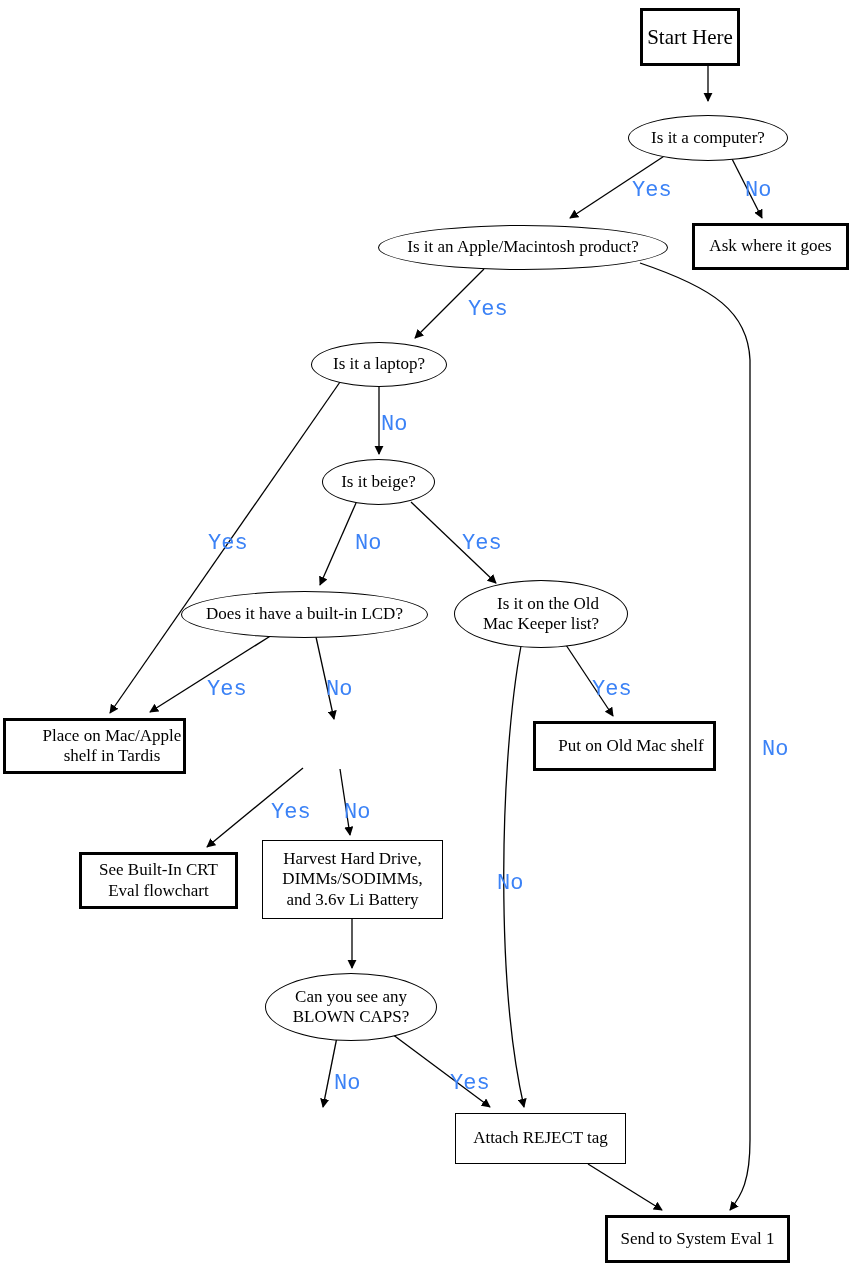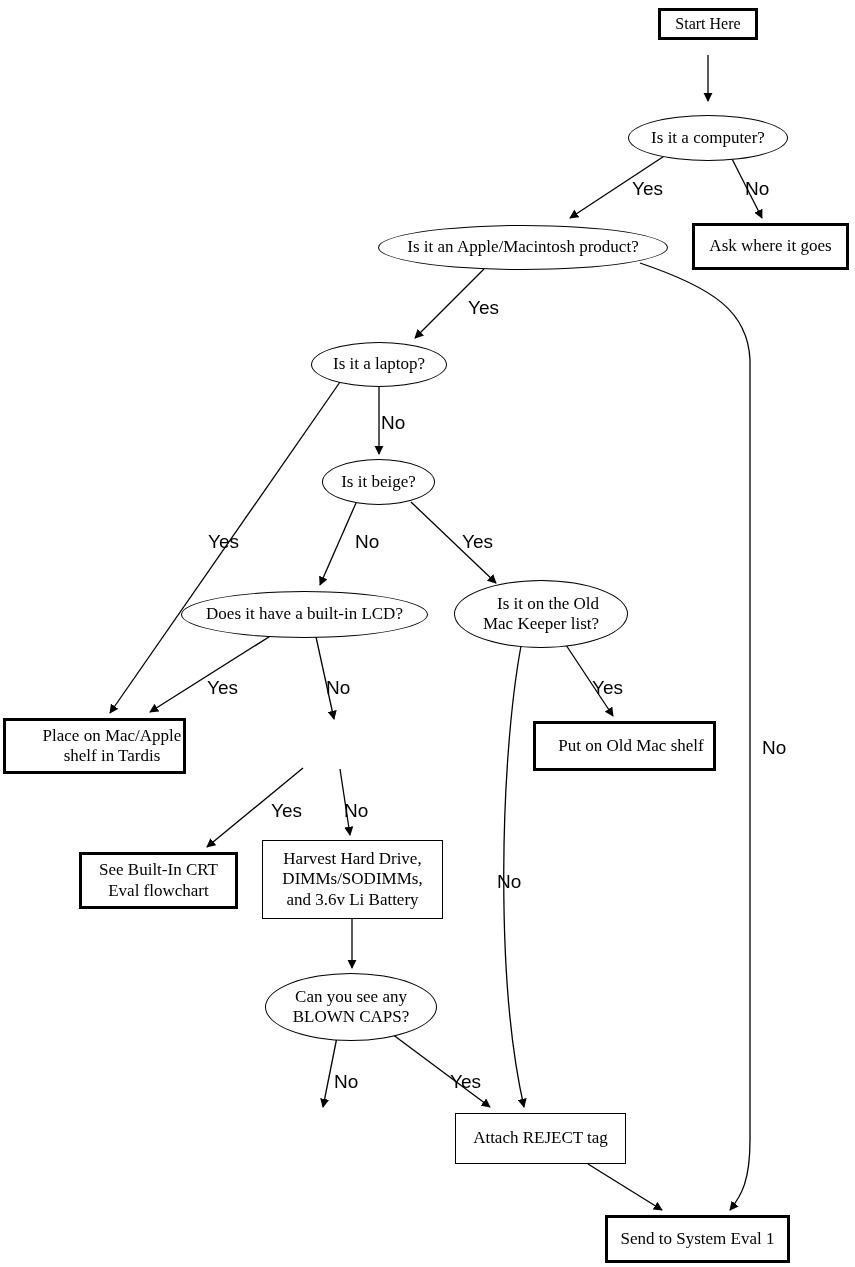--- a/index.html
+++ b/index.html
@@ -43,23 +43,23 @@
   }
   .node.box.thin {
     border-width: 1.5px;
   }
   .node.ellipse {
     border: 1.3px solid #000000;
     border-radius: 50%;
   }
   .edge-label {
     position: absolute;
-    font-family: Liberation Sans, sans-serif;
-    font-size: 19px;
-    color: #000000;
+    font-family: Liberation Mono, monospace;
+    font-size: 22px;
+    color: #3b82f6;
     background: transparent;
     white-space: nowrap;
   }
 </style>
 </head>
 <body>
 
 <div id="flow-root">
 
   <svg id="edge-layer" viewBox="0 0 855 1267" width="855" height="1267" xmlns="http://www.w3.org/2000/svg">
@@ -103,21 +103,21 @@
       <path d="M 352 919 L 352 968"></path>
 
       <path d="M 337 1037 L 323 1107"></path>
 
       <path d="M 392 1034 L 490 1107"></path>
 
       <path d="M 588 1164 L 662 1210"></path>
     </g>
   </svg>
 
-  <div class="node box" style="left:658px; top:8px; width:100px; height:32px; font-size:16px;">
+  <div class="node box" style="left:640px; top:8px; width:100px; height:58px; font-size:21px;">
     <span>Start Here</span>
   </div>
 
   <div class="node ellipse" style="left:628px; top:115px; width:160px; height:46px; font-size:17px;">
     <span>Is it a computer?</span>
   </div>
 
   <div class="node box" style="left:692px; top:223px; width:157px; height:47px; font-size:17px;">
     <span>Ask where it goes</span>
   </div>

